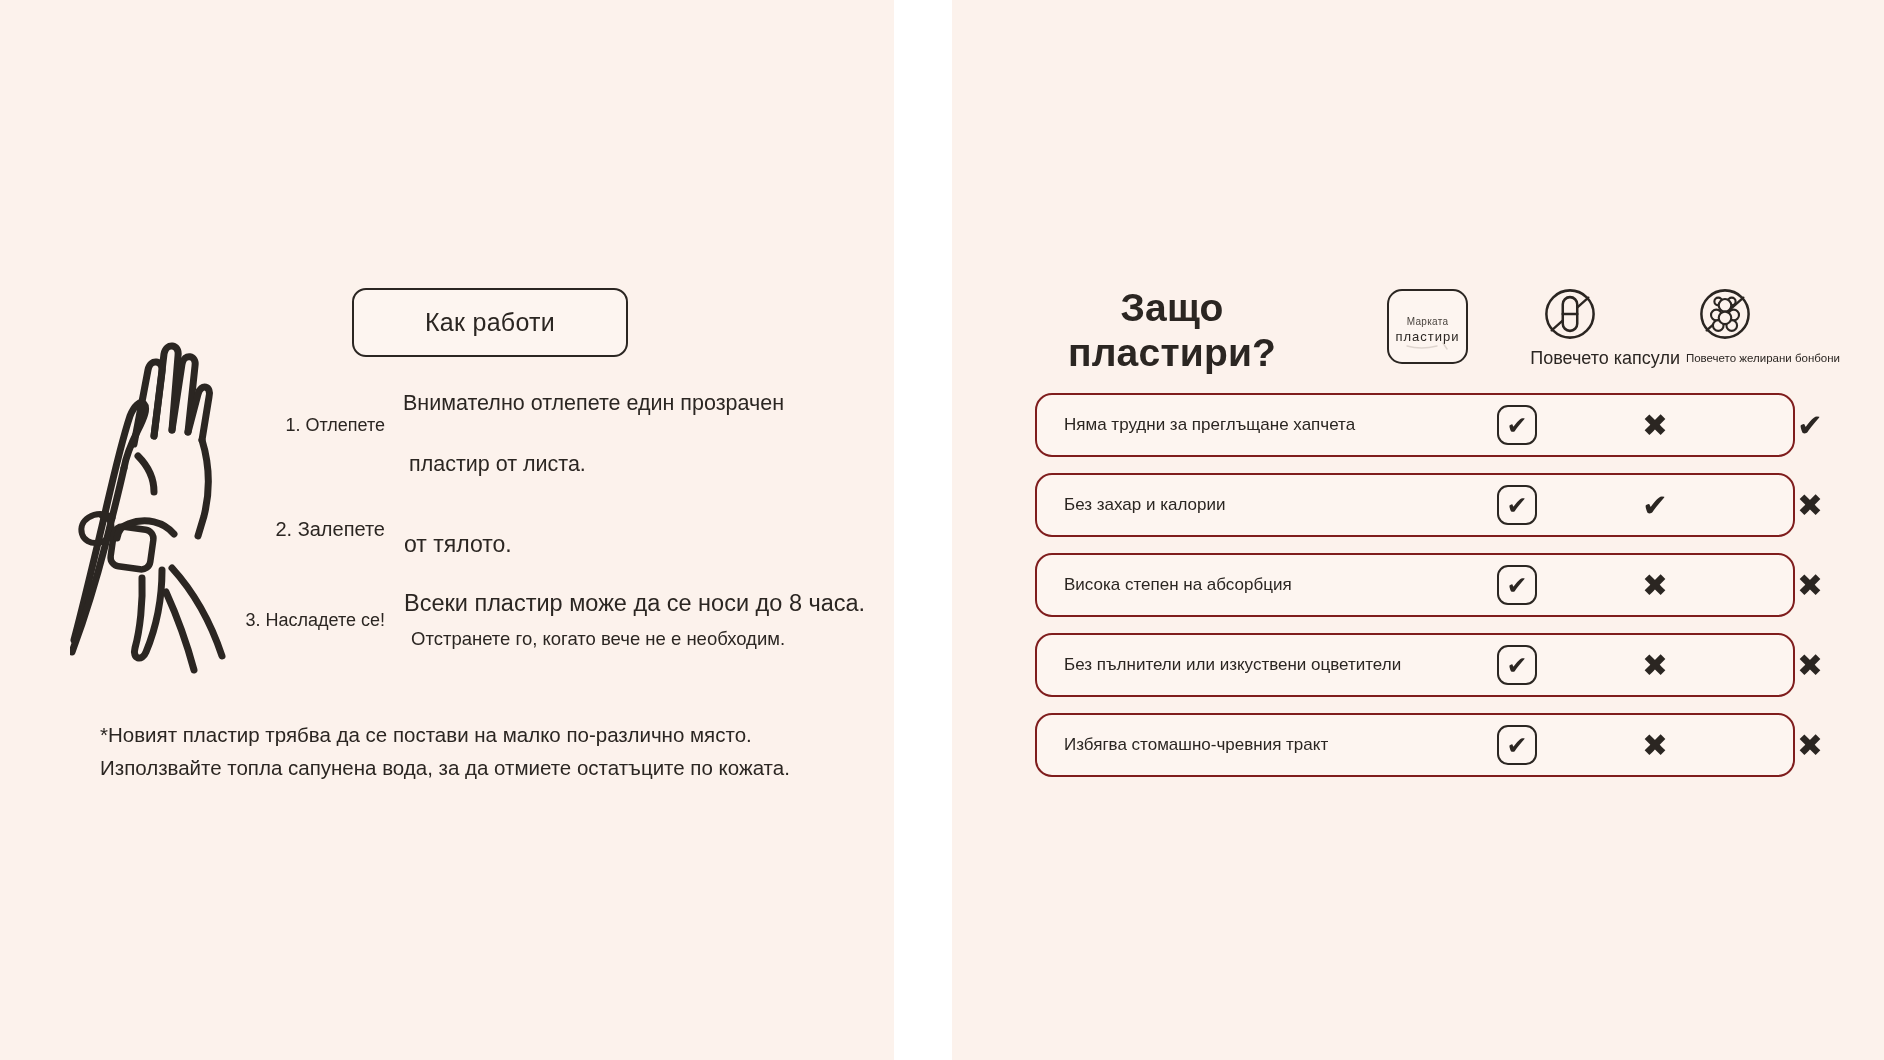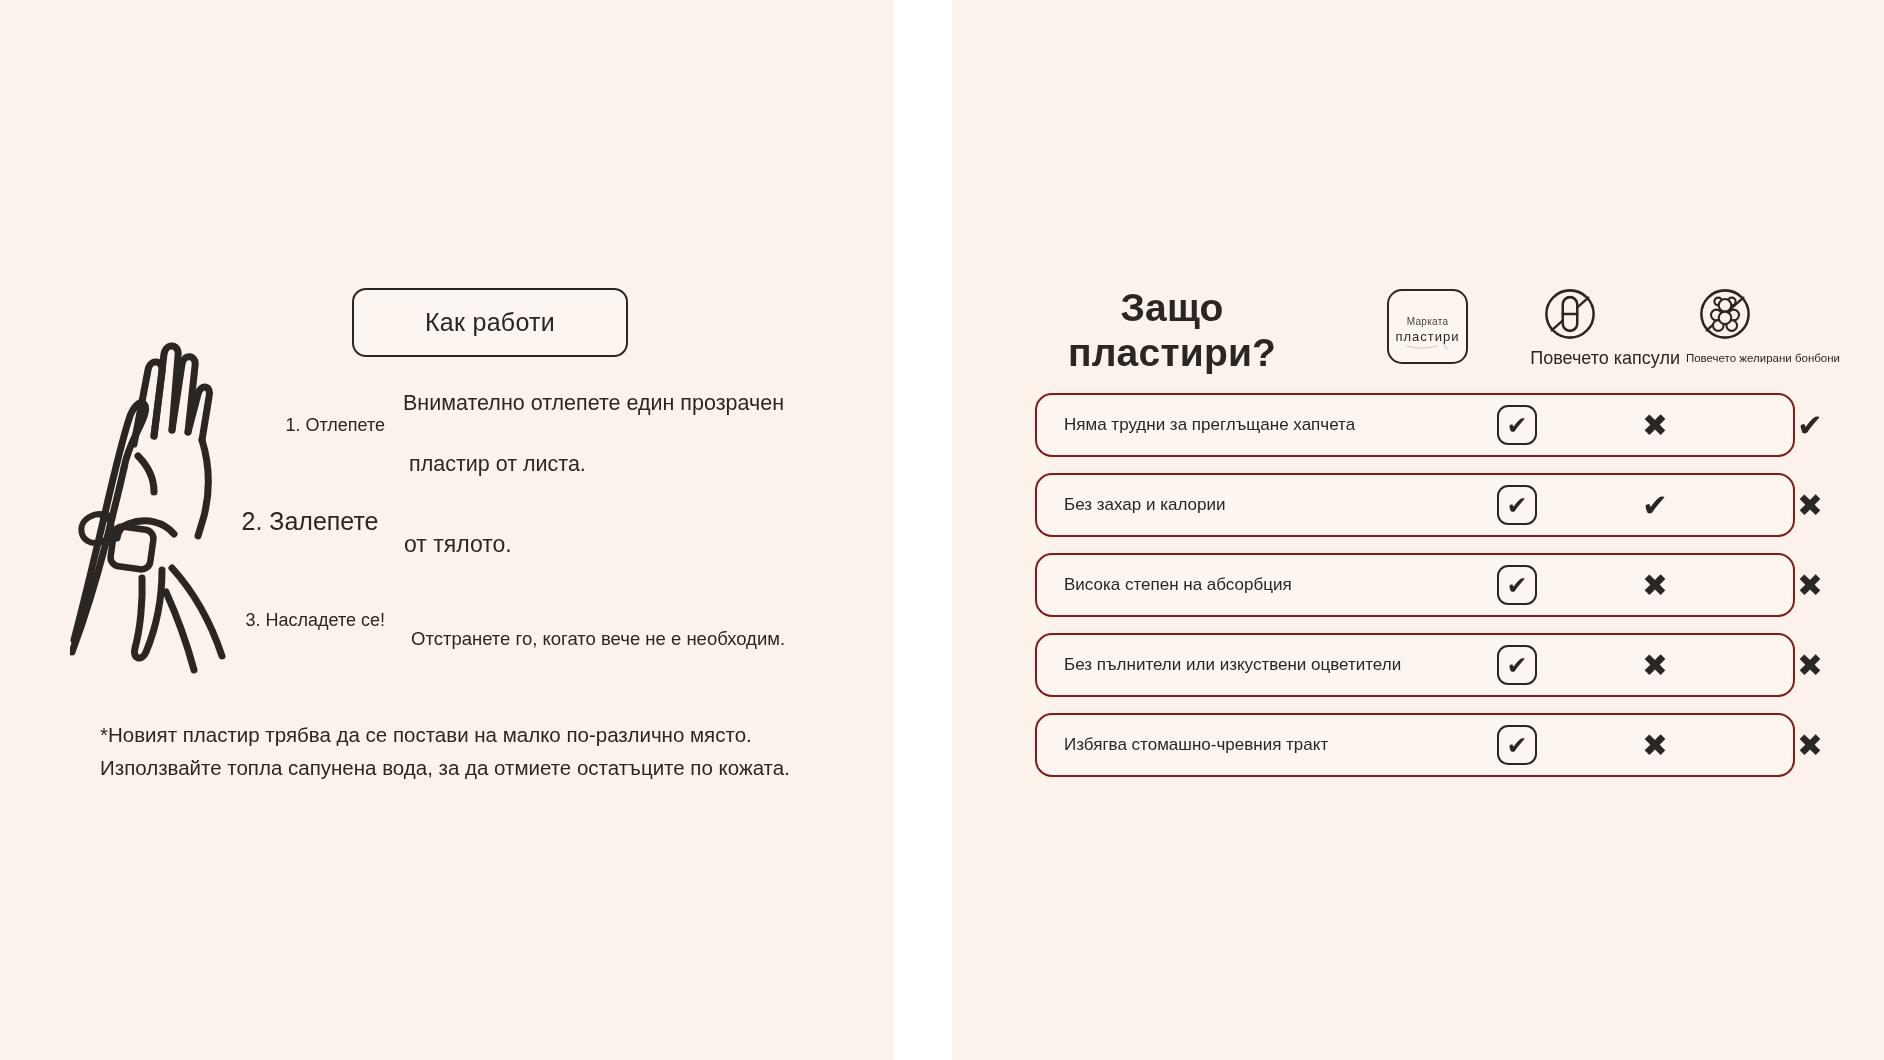--- a/index.html
+++ b/index.html
@@ -15,21 +15,21 @@
   
   .howto-box{
     position:absolute;left:352px;top:288px;width:276px;height:69px;
     border:2.5px solid #2b2622;border-radius:14px;background:#fdf5f0;
     display:flex;align-items:center;justify-content:center;
     font-size:25px;font-weight:500;letter-spacing:.3px;box-sizing:border-box;
   }
   .hand-art{position:absolute;left:70px;top:340px;}
   .s-label{position:absolute;text-align:right;font-weight:400;}
   .s1-label{left:235px;top:415px;width:150px;font-size:18px;}
-  .s2-label{left:235px;top:507px;width:150px;font-size:25px;text-align:center;}
+  .s2-label{left:235px;top:518px;width:150px;font-size:20px;}
   .s3-label{left:205px;top:610px;width:180px;font-size:18px;}
   .s-line{position:absolute;white-space:nowrap;}
   .s1-l1{left:403px;top:391px;font-size:21.5px;}
   .s1-l2{left:409px;top:424px;font-size:21.5px;margin-top:28px;}
   .s2-l1{left:404px;top:496px;font-size:22.5px;}
   .s2-l2{left:404px;top:531px;font-size:23px;}
   .s3-l1{left:404px;top:590px;font-size:23.5px;}
   .s3-l2{left:411px;top:628px;font-size:18.5px;}
   .footnote{
     position:absolute;left:100px;top:718px;width:790px;text-align:left;
@@ -117,20 +117,21 @@
   </svg>
 
   <div class="s-label s1-label">1. Отлепете</div>
   <div class="s-line s1-l1">Внимателно отлепете един прозрачен</div>
   <div class="s-line s1-l2">пластир от листа.</div>
 
   <div class="s-label s2-label">2. Залепете</div>
   <div class="s-line s2-l2">от тялото.</div>
 
   <div class="s-label s3-label">3. Насладете се!</div>
+  <div class="s-line s3-l1">Всеки пластир може да се носи до 8 часа.</div>
   <div class="s-line s3-l2">Отстранете го, когато вече не е необходим.</div>
 
   <div class="footnote">
     <div>*Новият пластир трябва да се постави на малко по-различно място.</div>
     <div>Използвайте топла сапунена вода, за да отмиете остатъците по кожата.</div>
   </div>
 </div>
 
 <div class="panel panel-right">
 

